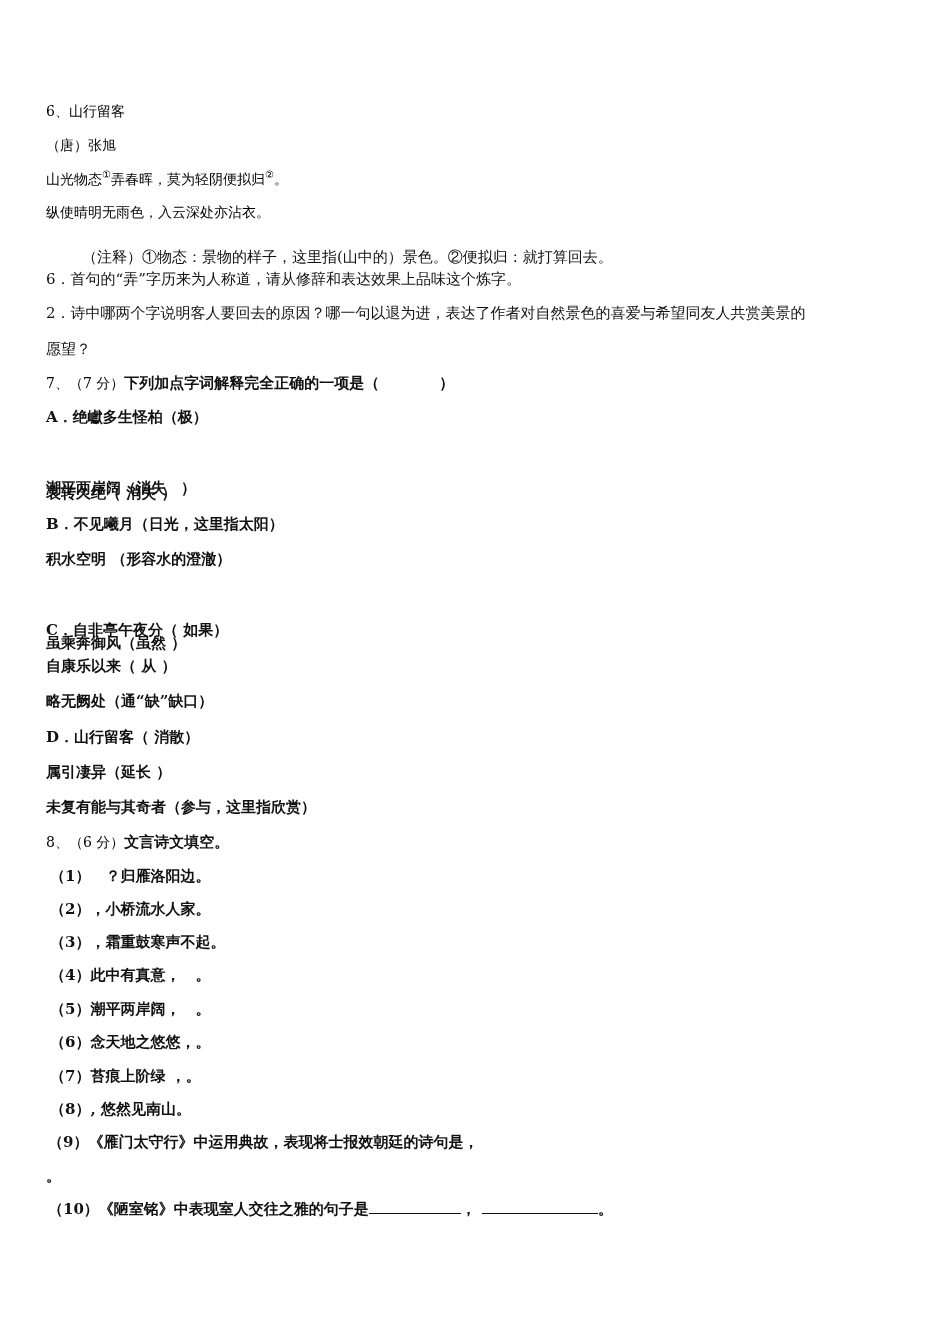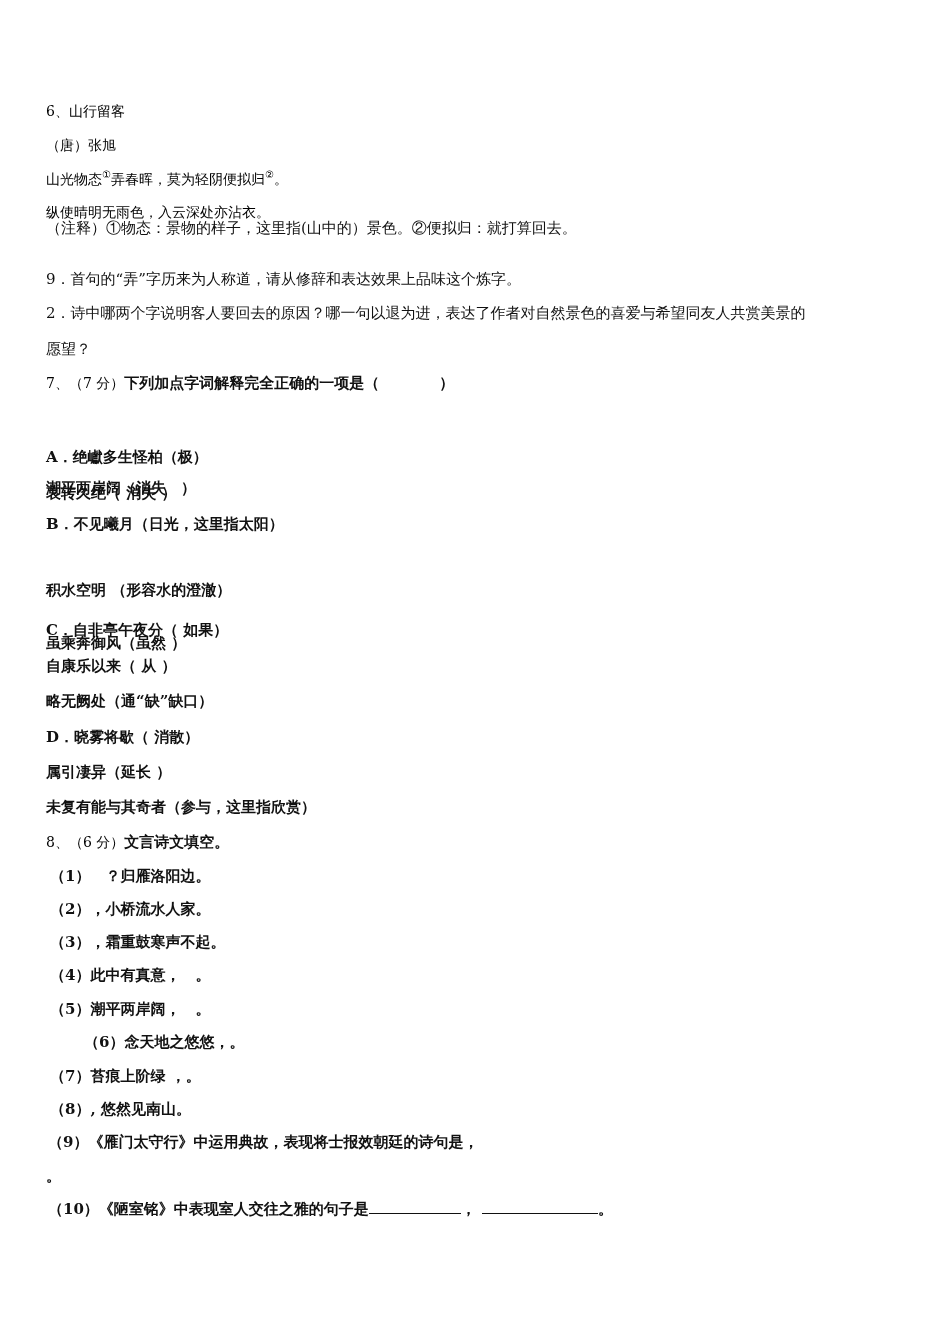--- a/index.html
+++ b/index.html
@@ -44,61 +44,61 @@
   </style>
 </head>
 <body>
 
 <div class="line light" style="top:101px;">6、山行留客</div>
 <div class="line light" style="top:135px;">（唐）张旭</div>
 <div class="line light" style="top:169px;">
   <span>山光物态</span><span class="sup">①</span><span>弄春晖，莫为轻阴便拟归</span><span class="sup">②</span><span>。</span>
 </div>
 <div class="line light" style="top:202px;">纵使晴明无雨色，入云深处亦沾衣。</div>
-<div class="line" style="top:218px;">（注释）①物态：景物的样子，这里指(山中的）景色。②便拟归：就打算回去。</div>
-<div class="line" style="top:269px;">9．首句的“弄”字历来为人称道，请从修辞和表达效果上品味这个炼字。</div>
+<div class="line" style="top:247px;margin-left:36px;">（注释）①物态：景物的样子，这里指(山中的）景色。②便拟归：就打算回去。</div>
+<div class="line" style="top:269px;">6．首句的“弄”字历来为人称道，请从修辞和表达效果上品味这个炼字。</div>
 <div class="line" style="top:303px;">2．诗中哪两个字说明客人要回去的原因？哪一句以退为进，表达了作者对自然景色的喜爱与希望同友人共赏美景的</div>
 <div class="line" style="top:339px;">愿望？</div>
 
 <div class="line" style="top:373px;">
   <span class="light">7、（7 分）</span><span class="bold">下列加点字词解释完全正确的一项是（</span><span class="bold" style="display:inline-block;width:60px;"></span><span class="bold">）</span>
 </div>
 
-<div class="line bold" style="top:407px;margin-top:40px;">
+<div class="line bold" style="top:407px;">
   <span>A．</span><span>绝巘多生怪柏（极）</span>
 </div>
 <div class="line bold" style="top:443px;margin-top:40px;">哀转久绝（ 消失 ）</div>
 <div class="line bold" style="top:478px;">潮平两岸阔（消失　）</div>
 
 <div class="line bold" style="top:514px;">
   <span>B．</span><span>不见曦月（日光，这里指太阳）</span>
 </div>
-<div class="line bold" style="top:580px;">积水空明 （形容水的澄澈）</div>
+<div class="line bold" style="top:549px;">积水空明 （形容水的澄澈）</div>
 <div class="line bold" style="top:585px;margin-top:48px;">虽乘奔御风（虽然 ）</div>
 
 <div class="line bold" style="top:620px;">
   <span>C．</span><span>自非亭午夜分（ 如果）</span>
 </div>
 <div class="line bold" style="top:656px;">自康乐以来（ 从 ）</div>
 <div class="line bold" style="top:691px;">略无阙处（通“缺”缺口）</div>
 
 <div class="line bold" style="top:727px;">
-  <span>D．</span><span>晓雾将歇（ 消散）</span>
+  <span>D．</span><span>山行留客（ 消散）</span>
 </div>
 <div class="line bold" style="top:762px;">属引凄异（延长 ）</div>
 <div class="line bold" style="top:797px;text-align:right;">未复有能与其奇者（参与，这里指欣赏）</div>
 
 <div class="line" style="top:832px;">
   <span class="light">8、（6 分）</span><span class="bold">文言诗文填空。</span>
 </div>
 <div class="line bold" style="top:866px;left:50px;">（1）　？归雁洛阳边。</div>
 <div class="line bold" style="top:899px;left:50px;">（2），小桥流水人家。</div>
 <div class="line bold" style="top:932px;left:50px;">（3），霜重鼓寒声不起。</div>
 <div class="line bold" style="top:965px;left:50px;">（4）此中有真意，　。</div>
 <div class="line bold" style="top:999px;left:50px;">（5）潮平两岸阔，　。</div>
-<div class="line bold" style="top:1032px;left:50px;margin-left:34px;">（6）念天地之悠悠，。</div>
+<div class="line bold" style="top:1032px;left:50px;">（6）念天地之悠悠，。</div>
 <div class="line bold" style="top:1066px;left:50px;">（7）苔痕上阶绿 ，。</div>
 <div class="line bold" style="top:1099px;left:50px;"> （8）, 悠然见南山。</div>
 <div class="line bold" style="top:1132px;left:48px;">（9）《雁门太守行》中运用典故，表现将士报效朝廷的诗句是，</div>
 <div class="line bold" style="top:1166px;left:46px;">。</div>
 <div class="line bold" style="top:1199px;left:48px;">
   <span>（10）《陋室铭》中表现室人交往之雅的句子是</span><span class="blank" style="width:92px;"></span><span>，</span><span class="blank" style="width:116px;margin-left:6px;"></span><span>。</span>
 </div>
 
 </body></html>

